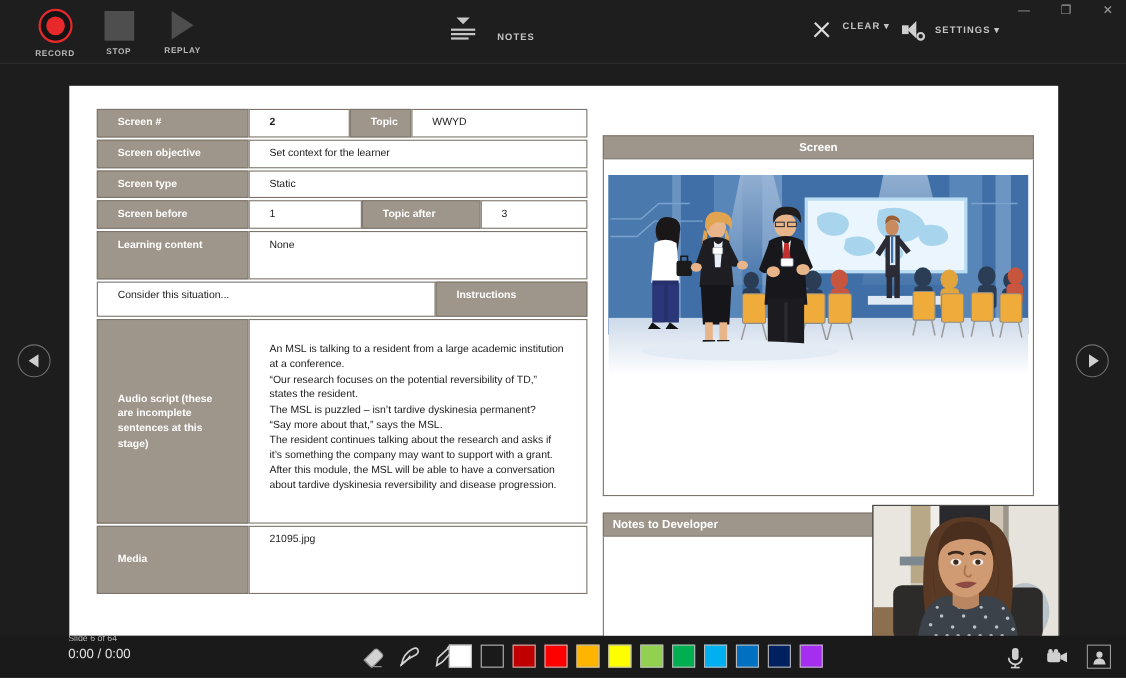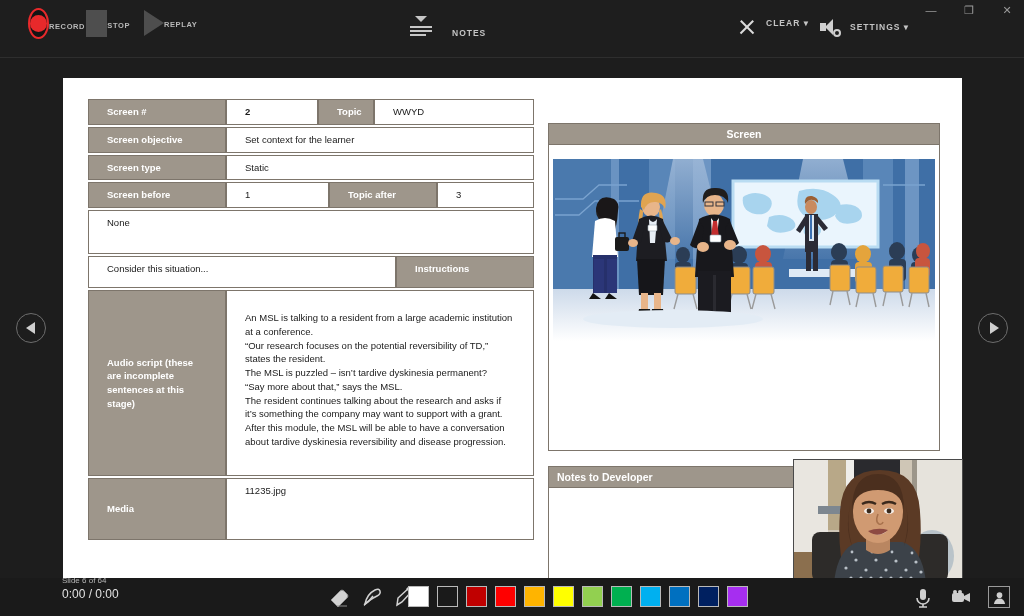--- a/index.html
+++ b/index.html
@@ -14,21 +14,21 @@
   
   #topbar {
     position: absolute; left: 0; top: 0; width: 1024px; height: 58px;
     background: #1e1e1e; border-bottom: 1px solid #2e2e2e;
   }
   .winctrls { position: absolute; right: 6px; top: 2px; display: flex; gap: 16px; align-items: center; }
   .winctrl { width: 22px; height: 16px; color: #9a9a9a; font-size: 11px; line-height: 16px; text-align: center; cursor: pointer; }
 
   .tool-group { position: absolute; display: flex; align-items: flex-start; }
   #record-group { left: 28px; top: 8px; gap: 14px; }
-  .tool-btn { display: flex; flex-direction: row; align-items: center; cursor: pointer; width: 44px; }
+  .tool-btn { display: flex; flex-direction: column; align-items: center; cursor: pointer; width: 44px; }
   .tool-label { font-size: 7.5px; color: #b9b9b9; letter-spacing: .6px; margin-top: 5px; font-weight: bold; }
 
   .rec-circle { width: 31px; height: 31px; border-radius: 50%; border: 2.5px solid #e8292b; background: #141414;
                 display: flex; align-items: center; justify-content: center; }
   .rec-dot { width: 17px; height: 17px; border-radius: 50%; background: #e8292b; }
   .stop-sq { width: 27px; height: 27px; background: #4e4e4e; margin-top: 2px; }
   .play-tri { width: 0; height: 0; border-left: 20px solid #4e4e4e; border-top: 13px solid transparent;
               border-bottom: 13px solid transparent; margin-top: 2px; }
 
   #notes-group { left: 410px; top: 16px; gap: 20px; align-items: flex-end; }
@@ -203,41 +203,42 @@
       </div>
 
       <div class="row" id="row-before">
         <div class="cell lbl w-label">Screen before</div>
         <div class="cell val c-b4val">1</div>
         <div class="cell lbl c-after">Topic after</div>
         <div class="cell val w-rest">3</div>
       </div>
 
       <div class="row tall-learning">
+        <div class="cell lbl w-label">Learning content</div>
         <div class="cell val w-rest">None</div>
       </div>
 
       <div class="row tall-instr">
         <div class="cell val w-rest">Consider this situation...</div>
         <div class="cell lbl w-label">Instructions</div>
       </div>
 
       <div class="row tall-audio">
         <div class="cell lbl w-label">Audio script (these are incomplete sentences at this stage)</div>
         <div class="cell val w-rest audio-text" style="white-space: pre-line;">An MSL is talking to a resident from a large academic institution at a conference.
 “Our research focuses on the potential reversibility of TD,” states the resident.
 The MSL is puzzled – isn’t tardive dyskinesia permanent?
 “Say more about that,” says the MSL.
 The resident continues talking about the research and asks if it’s something the company may want to support with a grant.
 After this module, the MSL will be able to have a conversation about tardive dyskinesia reversibility and disease progression.</div>
       </div>
 
       <div class="row tall-media">
         <div class="cell lbl w-label">Media</div>
-        <div class="cell val w-rest">11235.jpg</div>
+        <div class="cell val w-rest">21095.jpg</div>
       </div>
     </div>
 
     <div id="right-col">
 
       <div id="screen-panel">
         <div class="panel-head center">Screen</div>
         <div class="panel-body">
           <div id="screen-illustration">
             <svg viewBox="0 0 382 182" width="382" height="182" preserveAspectRatio="none">

